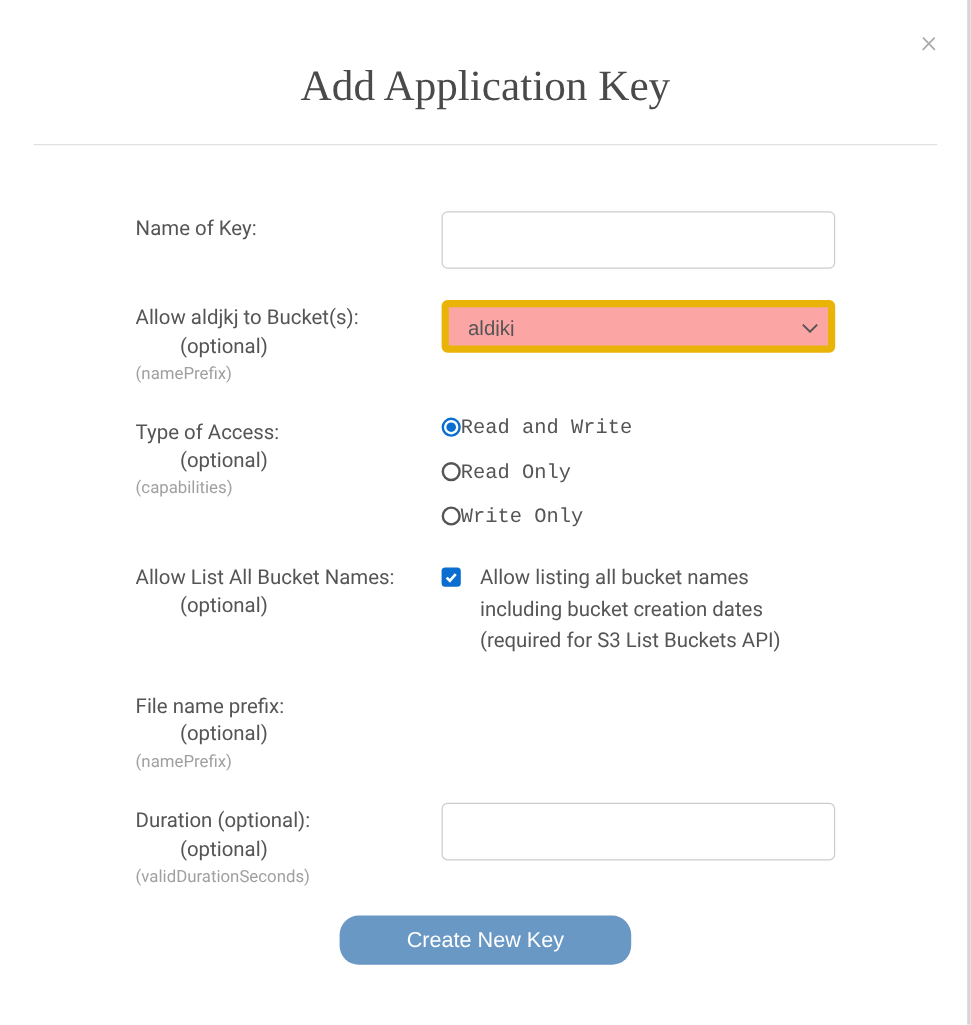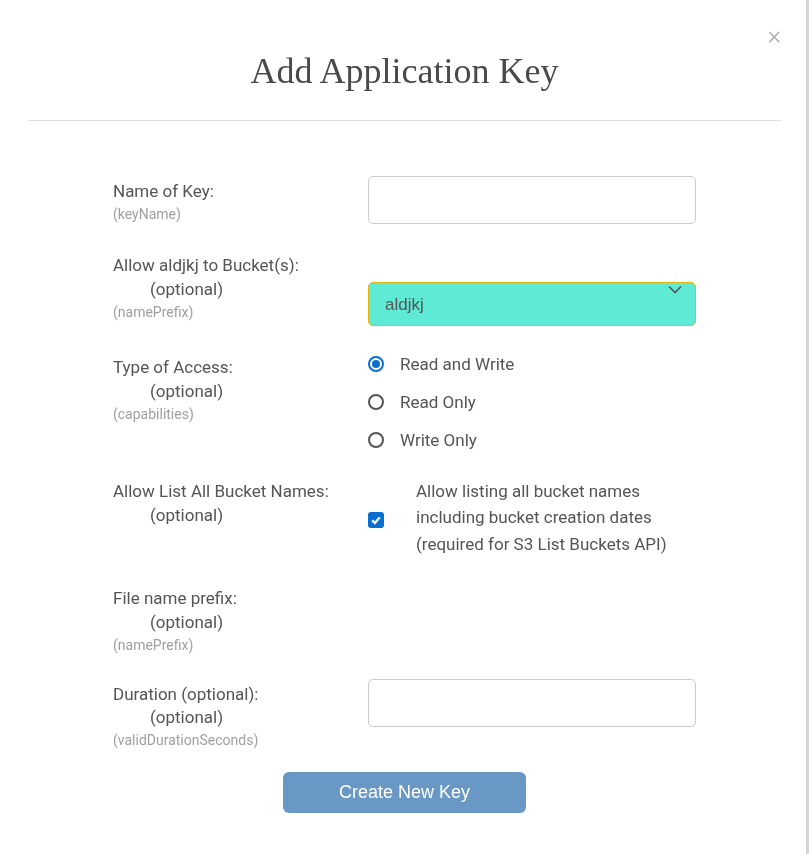--- a/index.html
+++ b/index.html
@@ -105,53 +105,51 @@
     }
 
     .select-wrap {
       position: relative;
       width: 100%;
     }
 
     .select-input {
       width: 100%;
       height: 44px;
-      border: 1px solid #eab308;
+      border: 6px solid #eab308;
       border-radius: 5px;
       padding: 8px 36px 8px 16px;
       font-size: 17px;
       color: #555;
-      background: #5eead4;
+      background: #fca5a5;
       appearance: none;
       -webkit-appearance: none;
       cursor: pointer;
-      margin-top: 32px;
     }
 
     .chevron {
       position: absolute;
       right: 14px;
       top: 50%;
       transform: translateY(-50%);
       pointer-events: none;
       color: #555;
     }
 
     .radio-group {
       display: flex;
       flex-direction: column;
       gap: 18px;
       padding-top: 2px;
     }
 
     .radio-item {
       display: flex;
-      align-items: center;
-      gap: 16px;
-      cursor: pointer;
+      cursor: pointer;
+      font-family: Liberation Mono, monospace;
     }
 
     .radio-circle {
       width: 16px;
       height: 16px;
       border: 2px solid #555;
       border-radius: 50%;
       display: inline-flex;
       align-items: center;
       justify-content: center;
@@ -169,22 +167,22 @@
       border-radius: 50%;
     }
 
     .radio-label {
       font-size: 17px;
       color: #555;
     }
 
     .checkbox-row {
       display: flex;
-      align-items: center;
-      gap: 32px;
+      align-items: flex-start;
+      gap: 16px;
       padding-top: 2px;
     }
 
     .checkbox-box {
       width: 16px;
       height: 16px;
       background: #0a6ed1;
       border-radius: 3px;
       display: inline-flex;
       align-items: center;
@@ -217,21 +215,21 @@
 
     .submit-row {
       text-align: center;
       margin-top: 24px;
     }
 
     .submit-btn {
       background: #6a98c4;
       color: #fff;
       border: none;
-      border-radius: 6px;
+      border-radius: 16px;
       font-size: 18px;
       padding: 10px 56px;
       cursor: pointer;
     }
 
     .right-edge {
       position: absolute;
       top: 0;
       right: 0;
       width: 3px;
@@ -248,21 +246,20 @@
 
   <h1 class="modal-title">Add Application Key</h1>
 
   <hr class="divider">
 
   <div class="form-area">
 
     <div class="form-row">
       <div class="label-col">
         <div class="label-main">Name of Key:</div>
-        <div class="label-sub">(keyName)</div>
       </div>
       <div class="control-col">
         <input type="text" class="text-input" value="" style="">
       </div>
     </div>
 
     <div class="form-row">
       <div class="label-col">
         <div class="label-main">Allow aldjkj to Bucket(s):</div>
         <div class="label-optional">(optional)</div>

